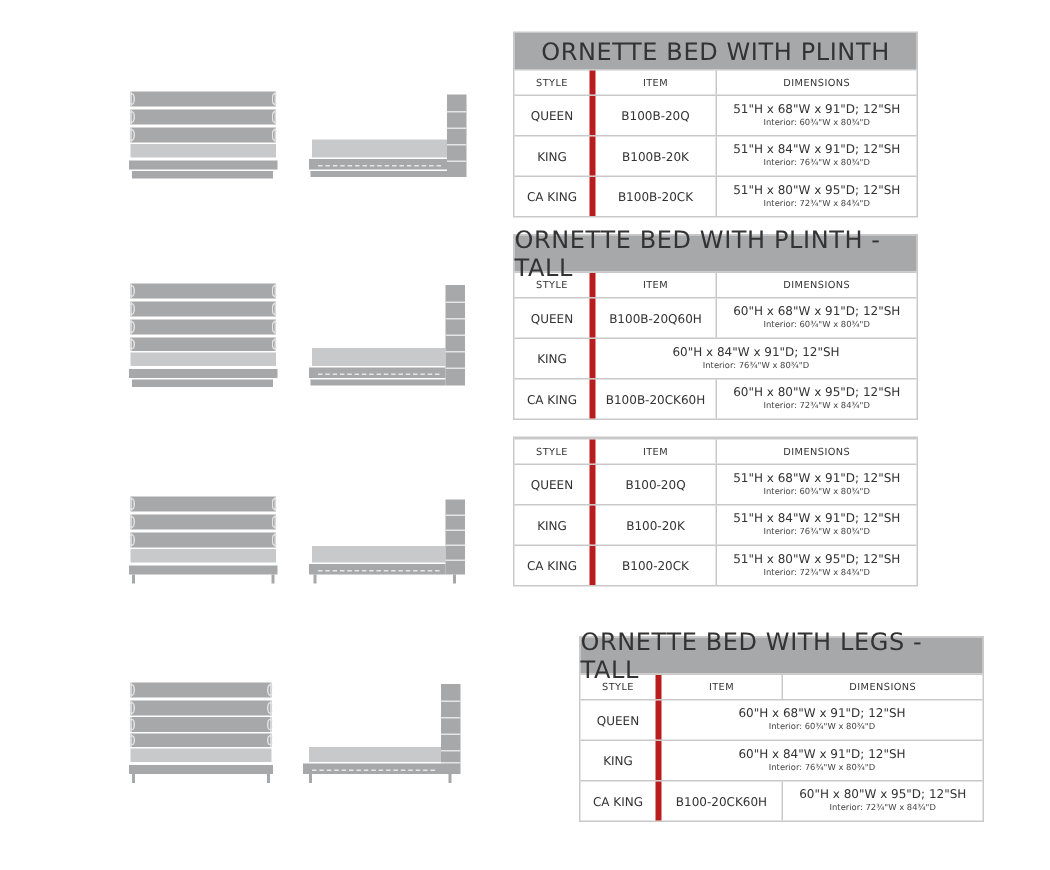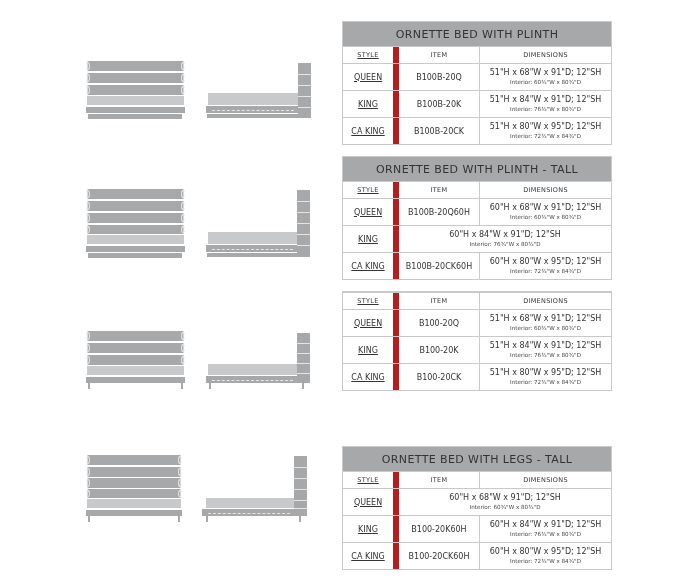--- a/index.html
+++ b/index.html
@@ -1,22 +1,22 @@
 <!DOCTYPE html>
 <html><head>
 <meta charset="utf-8">
 <style>
   html, body { margin:0; padding:0; background:#ffffff; }
   body { width:700px; height:580px; position:relative; overflow:hidden; font-family:"DejaVu Sans", sans-serif; color:#333; }
 
   .spec-table { position:absolute; left:342px; width:268px; border:1px solid #c9c9c9; border-collapse:collapse; background:#fff; }
-  .spec-title { height:24px; background:#a7a8aa; color:#333; font-size:11px; letter-spacing:0.4px; display:flex; align-items:center; justify-content:center; }
+  .spec-title { height:24px; background:#a7a8aa; color:#333; font-size:16px; letter-spacing:0.4px; display:flex; align-items:center; justify-content:center; }
   .row { display:flex; border-top:1px solid #c9c9c9; }
   .cell { display:flex; flex-direction:column; align-items:center; justify-content:center; text-align:center; }
-  .c-style { width:50px; border-right:6px solid #b91c1c;text-decoration:underline; }
+  .c-style { width:50px; border-right:4px solid #b91c1c; }
   .c-item { width:80px; border-right:1px solid #c9c9c9; }
   .c-dim { flex:1; }
   .hdr-row { height:16px; font-size:6.5px; letter-spacing:0.3px; }
   .data-row { height:26px; font-size:8px; }
   .dim-main { font-size:8px; line-height:10px; }
   .dim-sub { font-size:5.6px; line-height:8px; color:#444; }
 
   .drawing { position:absolute; }
   .front { position:absolute; }
   .panel { position:absolute; background:#a7a8aa; border-left:1px solid #d8d8d8; border-right:1px solid #d8d8d8; box-sizing:border-box; }
@@ -126,37 +126,36 @@
   <div class="row data-row">
     <div class="cell c-style">CA KING</div>
     <div class="cell c-item">B100-20CK</div>
     <div class="cell c-dim">
       <span class="dim-main">51"H x 80"W x 95"D; 12"SH</span>
       <span class="dim-sub">Interior: 72¾"W x 84¾"D</span>
     </div>
   </div>
 </div>
 
-<div class="spec-table" style="top:446px;">
+<div class="spec-table" style="top:424px;margin-left:44px;">
   <div class="spec-title">ORNETTE BED WITH LEGS - TALL</div>
   <div class="row hdr-row">
     <div class="cell c-style">STYLE</div>
     <div class="cell c-item">ITEM</div>
     <div class="cell c-dim">DIMENSIONS</div>
   </div>
   <div class="row data-row">
     <div class="cell c-style">QUEEN</div>
     <div class="cell c-dim">
       <span class="dim-main">60"H x 68"W x 91"D; 12"SH</span>
       <span class="dim-sub">Interior: 60¾"W x 80¾"D</span>
     </div>
   </div>
   <div class="row data-row">
     <div class="cell c-style">KING</div>
-    <div class="cell c-item">B100-20K60H</div>
     <div class="cell c-dim">
       <span class="dim-main">60"H x 84"W x 91"D; 12"SH</span>
       <span class="dim-sub">Interior: 76¾"W x 80¾"D</span>
     </div>
   </div>
   <div class="row data-row">
     <div class="cell c-style">CA KING</div>
     <div class="cell c-item">B100-20CK60H</div>
     <div class="cell c-dim">
       <span class="dim-main">60"H x 80"W x 95"D; 12"SH</span>

